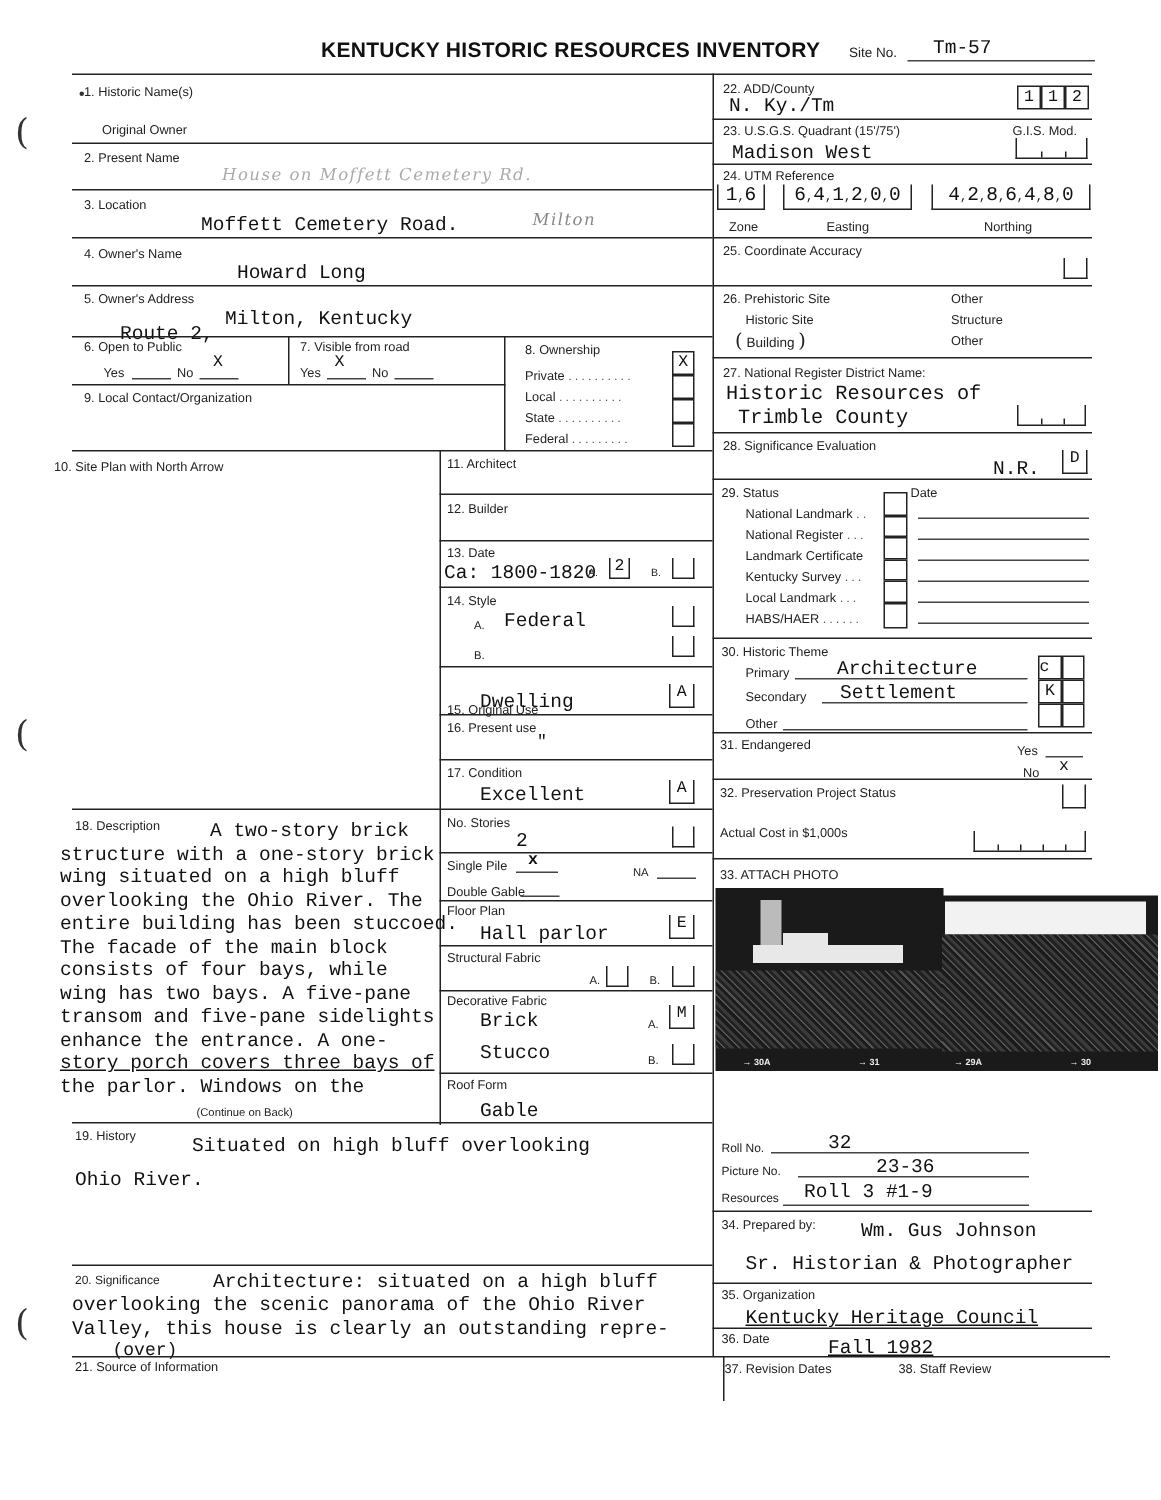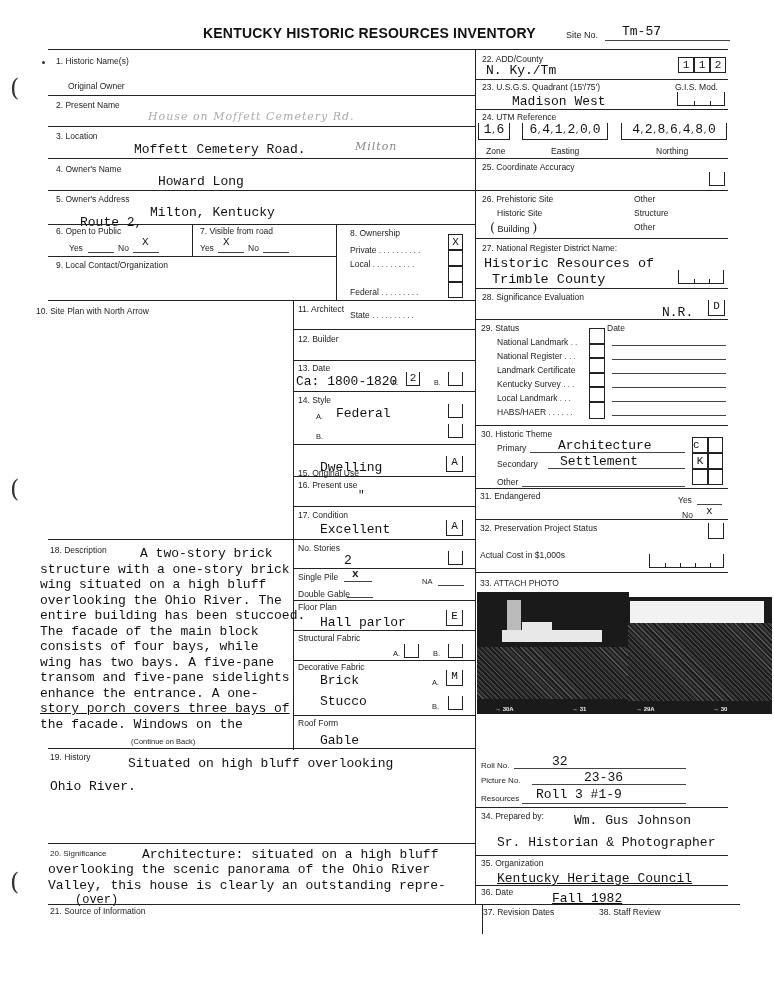--- a/index.html
+++ b/index.html
@@ -1,18 +1,18 @@
 <!DOCTYPE html>
 <html><head>
 <meta charset="utf-8">
 <style>
   * { box-sizing: border-box; margin: 0; padding: 0; }
   html, body { width: 774px; height: 1000px; background: #ffffff; overflow: hidden; }
   body { position: relative; font-family: "Liberation Sans", sans-serif; color: #111; }
-  .abs { position: absolute; }
+  .abs { position: absolute; margin-left: 11px; }
   .lbl { position: absolute; font-family: "Liberation Sans", sans-serif; font-size: 8.5px; color: #222; white-space: nowrap; }
   .tw { position: absolute; font-family: "Liberation Mono", "DejaVu Sans Mono", monospace; font-size: 13px; color: #111; white-space: nowrap; }
   .hline { position: absolute; height: 0; border-top: 1.5px solid #222; }
   .vline { position: absolute; width: 0; border-left: 1.5px solid #222; }
   .uline { position: absolute; height: 0; border-top: 1px solid #444; }
   .box { position: absolute; border: 1.2px solid #222; font-family: "Liberation Mono", monospace; font-size: 11px; text-align: center; line-height: 14px; }
   .bracket { position: absolute; border-left: 1.2px solid #222; border-right: 1.2px solid #222; border-bottom: 1.2px solid #222; height: 14px; font-family: "Liberation Mono", monospace; font-size: 11px; text-align: center; line-height: 13px; }
   .tick { position: absolute; bottom: 0; width: 0; height: 4px; border-left: 1px solid #222; }
   .paren { position: absolute; font-family: "DejaVu Serif", serif; font-size: 24px; color: #333; }
   .hand { position: absolute; font-family: "DejaVu Serif", serif; font-style: italic; font-size: 11px; color: #aaa; white-space: nowrap; letter-spacing: 1px; }
@@ -76,21 +76,21 @@
 <div class="lbl" style="left:248px;top:243px;">No</div>
 <div class="uline" style="left:263px;top:252px;width:26px;"></div>
 
 <div class="hline" style="left:48px;top:256px;width:289px;"></div>
 <div class="lbl" style="left:56px;top:260px;">9. Local Contact/Organization</div>
 
 <div class="vline" style="left:336px;top:224px;height:76px;"></div>
 <div class="lbl" style="left:350px;top:228px;">8. Ownership</div>
 <div class="lbl" style="left:350px;top:245px;"><span>Private</span> <span class="dots">..........</span></div>
 <div class="lbl" style="left:350px;top:259px;"><span>Local</span> <span class="dots">..........</span></div>
-<div class="lbl" style="left:350px;top:273px;margin-top:37px;"><span>State</span> <span class="dots">..........</span></div>
+<div class="lbl" style="left:350px;top:273px;"><span>State</span> <span class="dots">..........</span></div>
 <div class="lbl" style="left:350px;top:287px;"><span>Federal</span> <span class="dots">.........</span></div>
 <div class="box" style="left:448px;top:234px;width:15px;height:16px;">X</div>
 <div class="box" style="left:448px;top:250px;width:15px;height:16px;"></div>
 <div class="box" style="left:448px;top:266px;width:15px;height:16px;"></div>
 <div class="box" style="left:448px;top:282px;width:15px;height:16px;"></div>
 
 <div class="hline" style="left:48px;top:300px;width:427px;"></div>
 
 <div class="lbl" style="left:36px;top:306px;">10. Site Plan with North Arrow</div>
 <div class="abs" style="left:50px;top:318px;width:240px;height:220px;"></div>
@@ -177,21 +177,21 @@
 <div class="tw" style="left:40px;top:562px;">structure with a one-story brick</div>
 <div class="tw" style="left:40px;top:577px;">wing situated on a high bluff</div>
 <div class="tw" style="left:40px;top:593px;">overlooking the Ohio River.  The</div>
 <div class="tw" style="left:40px;top:608px;">entire building has been stuccoed.</div>
 <div class="tw" style="left:40px;top:624px;">The facade of the main block</div>
 <div class="tw" style="left:40px;top:639px;">consists of four bays, while</div>
 <div class="tw" style="left:40px;top:655px;">wing has two bays.  A five-pane</div>
 <div class="tw" style="left:40px;top:670px;">transom and five-pane sidelights</div>
 <div class="tw" style="left:40px;top:686px;">enhance the entrance.  A one-</div>
 <div class="tw" style="left:40px;top:701px;text-decoration:underline;">story porch covers three bays of</div>
-<div class="tw" style="left:40px;top:717px;">the facade.  Windows on the</div>
+<div class="tw" style="left:40px;top:717px;">the parlor.  Windows on the</div>
 <div class="lbl" style="left:131px;top:737px;font-size:7.5px;">(Continue on Back)</div>
 
 <div class="hline" style="left:48px;top:748px;width:427px;"></div>
 
 <div class="lbl" style="left:50px;top:752px;">19. History</div>
 <div class="tw" style="left:128px;top:756px;">Situated on high bluff overlooking</div>
 <div class="tw" style="left:50px;top:779px;">Ohio River.</div>
 <div class="hline" style="left:48px;top:843px;width:427px;"></div>
 
 <div class="lbl" style="left:50px;top:849px;font-size:8px;">20. Significance</div>
@@ -206,21 +206,21 @@
 
 <div class="lbl" style="left:482px;top:54px;">22. ADD/County</div>
 <div class="tw" style="left:486px;top:63px;">N. Ky./Tm</div>
 <div class="box" style="left:678px;top:57px;width:16px;height:16px;">1</div>
 <div class="box" style="left:694px;top:57px;width:16px;height:16px;">1</div>
 <div class="box" style="left:710px;top:57px;width:16px;height:16px;">2</div>
 <div class="hline" style="left:475px;top:79px;width:253px;"></div>
 
 <div class="lbl" style="left:482px;top:82px;">23. U.S.G.S. Quadrant (15'/75')</div>
 <div class="lbl" style="left:675px;top:82px;">G.I.S. Mod.</div>
-<div class="tw" style="left:512px;top:94px;">Madison West</div>
+<div class="tw" style="left:488px;top:94px;">Madison West</div>
 <div class="bracket" style="left:677px;top:92px;width:48px;">
   <span class="tick" style="left:16px;"></span>
     <span class="tick" style="left:32px;"></span>
 </div>
 <div class="hline" style="left:475px;top:109px;width:253px;"></div>
 
 <div class="lbl" style="left:482px;top:112px;">24. UTM Reference</div>
 <div class="bracket" style="left:478px;top:123px;width:32px;height:17px;font-size:13px;letter-spacing:0;">
   <span>1</span><span style="font-size:8px;">,</span><span>6</span>
 </div>

